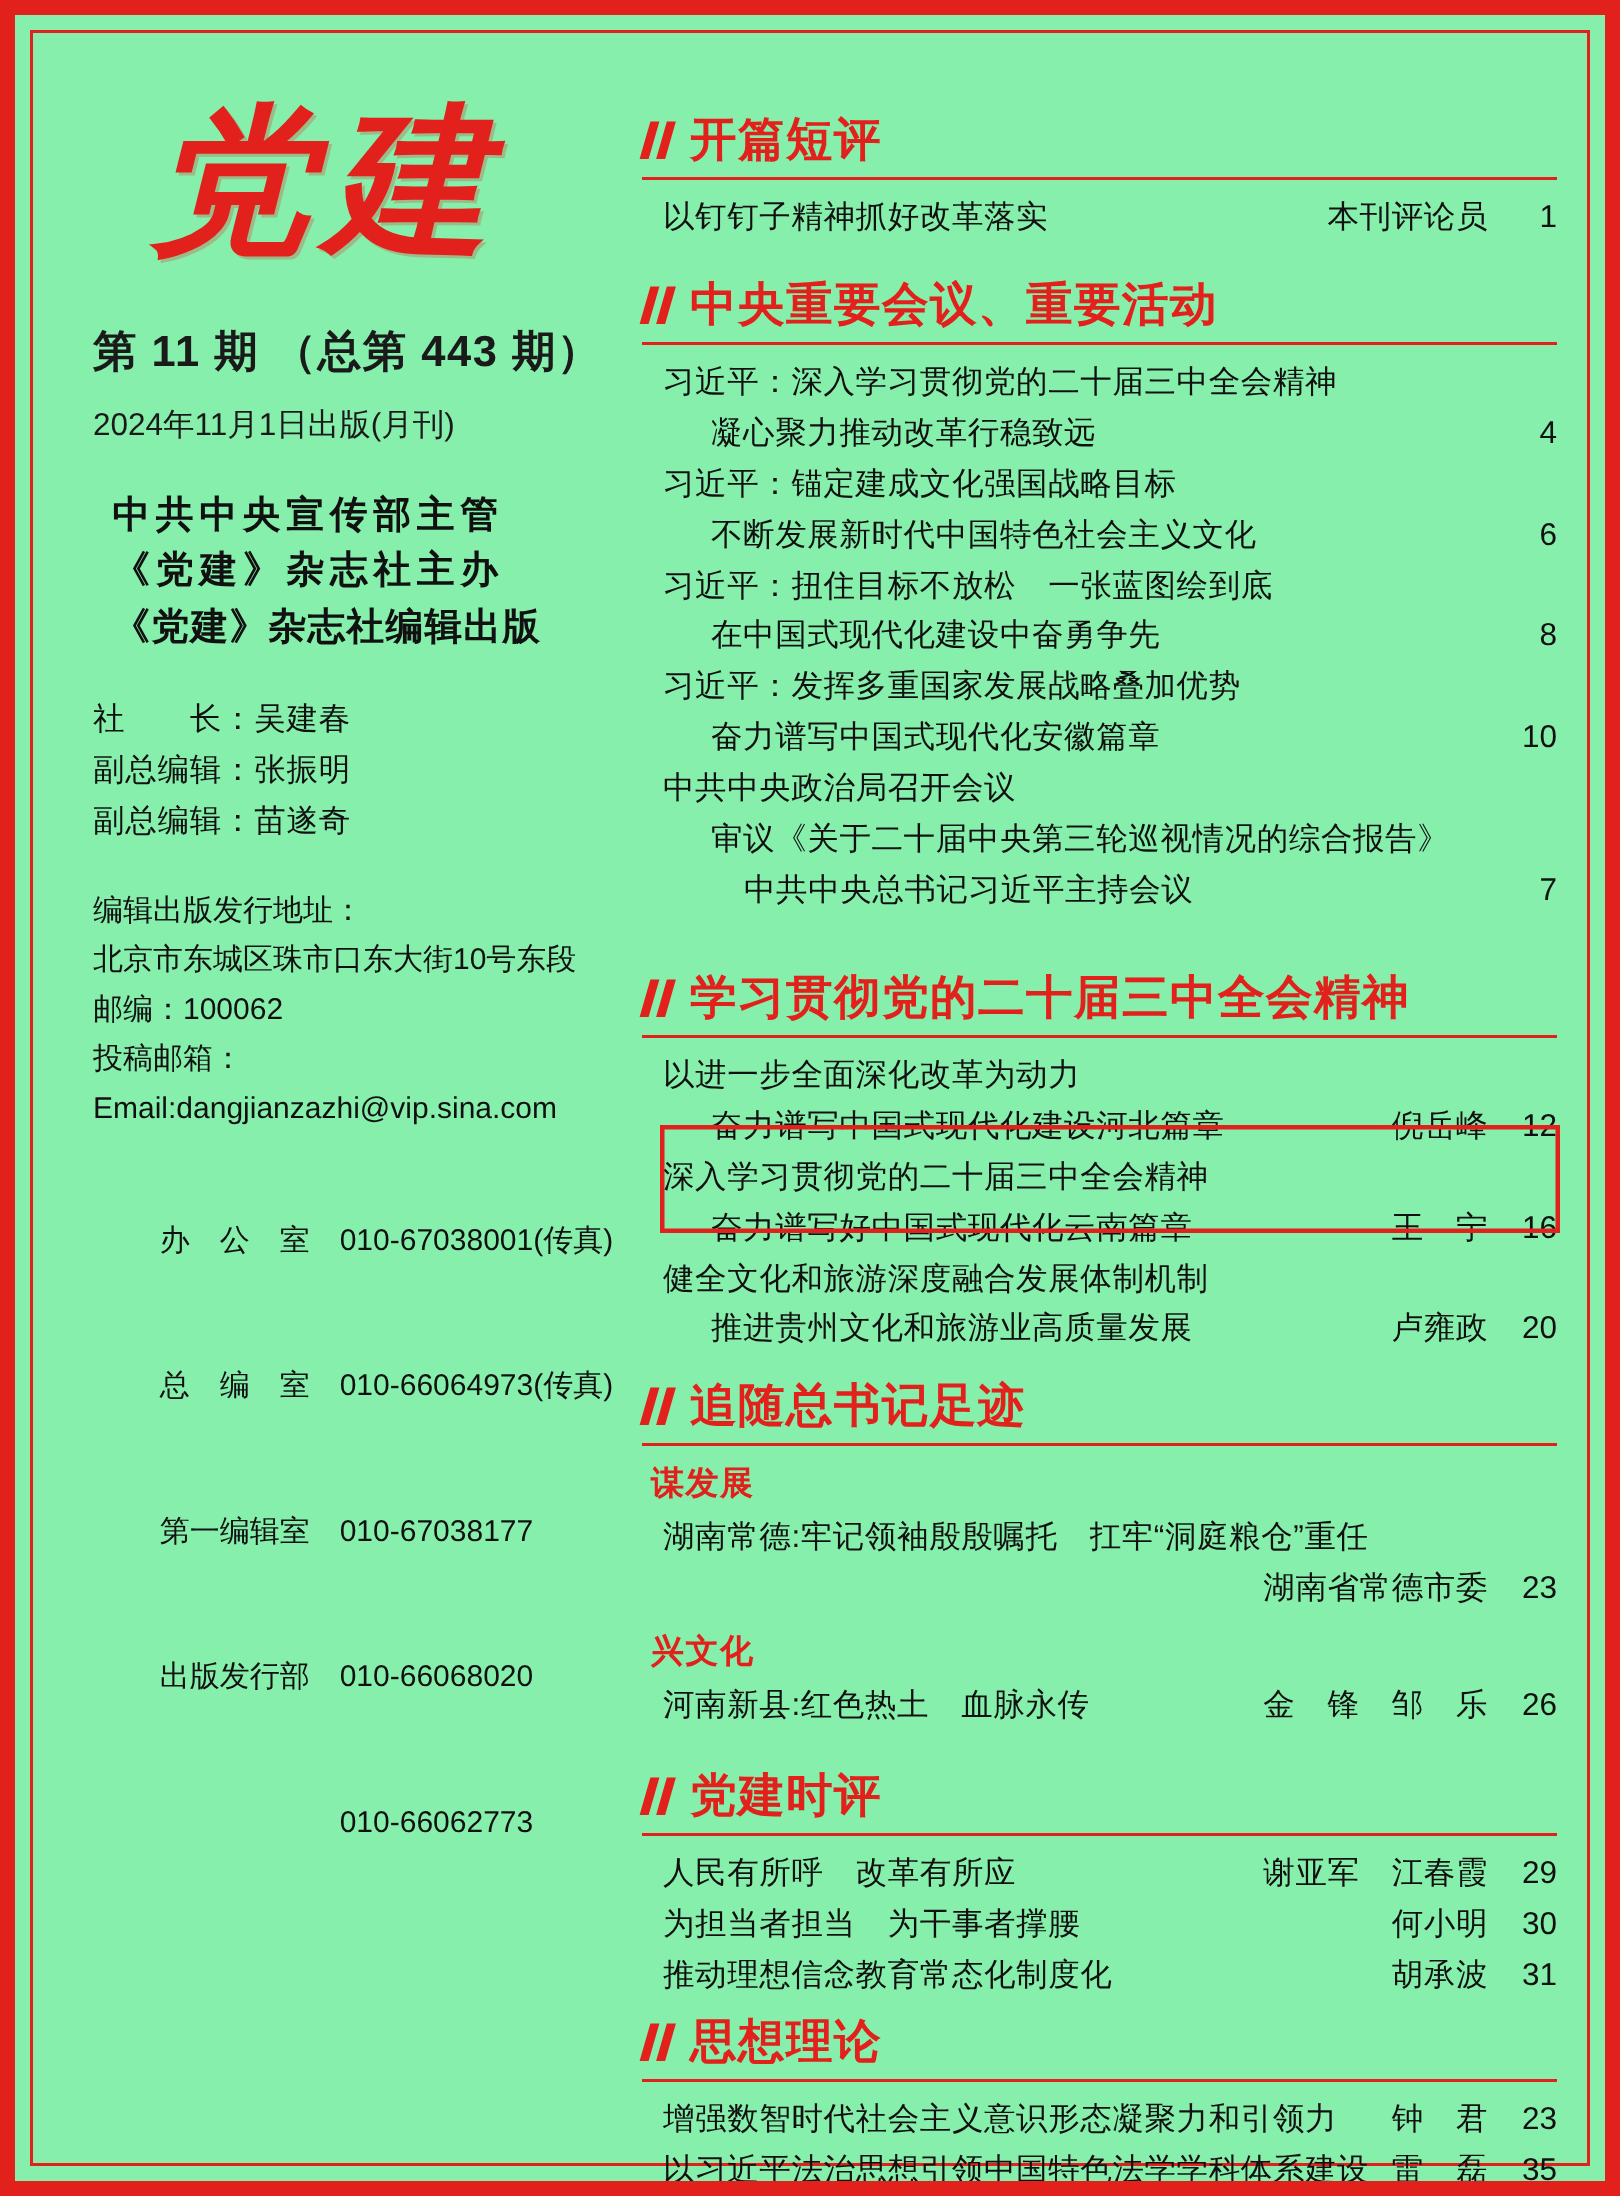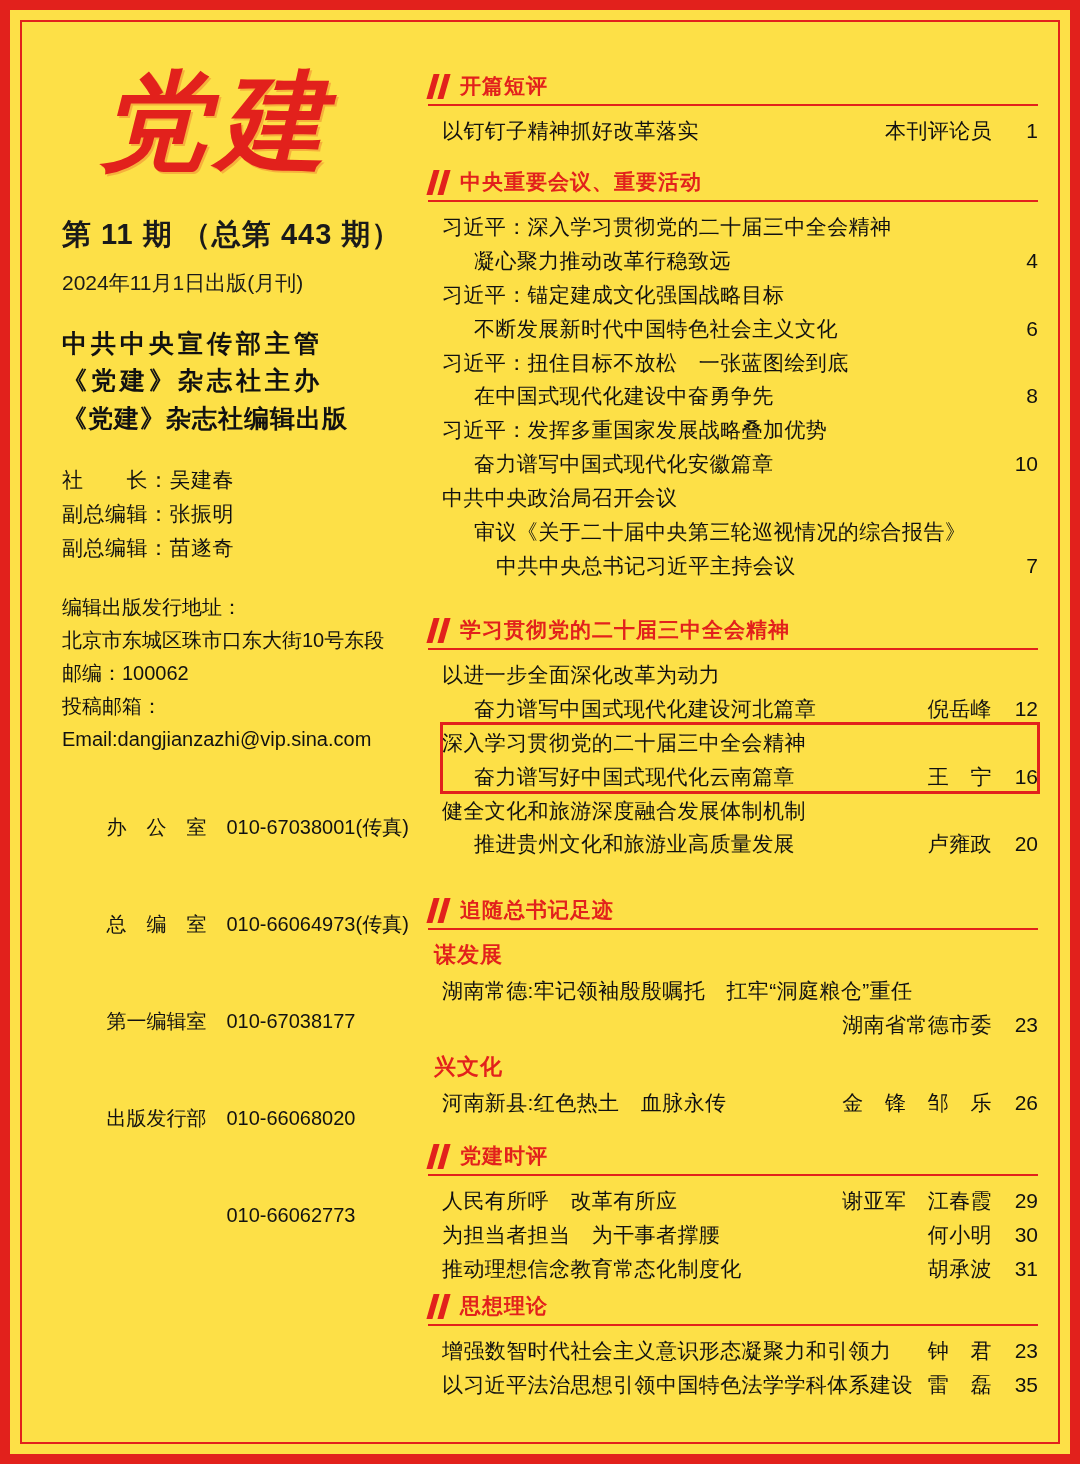--- a/index.html
+++ b/index.html
@@ -7,21 +7,21 @@
     padding: 0;
     background: #ffffff;
   }
   body {
     font-family: "Liberation Sans", sans-serif;
   }
   #page {
     position: relative;
     width: 1080px;
     height: 1464px;
-    background: #fde047;
+    background: #86efac;
     box-sizing: border-box;
     border: 10px solid #e2211c;
     overflow: hidden;
   }
   #inner {
     position: absolute;
     top: 10px;
     left: 10px;
     right: 10px;
     bottom: 10px;
@@ -66,21 +66,21 @@
   }
   .issue-date {
     margin-top: 14px;
     margin-left: 30px;
     font-size: 21px;
     color: #1a1a1a;
     letter-spacing: 0px;
   }
   .org-block {
     margin-top: 28px;
-    margin-left: 30px;
+    margin-left: 43px;
     font-family: Liberation Serif, serif;
   }
   .org-line {
     font-size: 25px;
     font-weight: bold;
     color: #111;
     line-height: 1.5;
     letter-spacing: 1px;
   }
   .org-line.spread {
@@ -156,21 +156,21 @@
     position: absolute;
     top: 1px;
     width: 6px;
     height: 25px;
     background: #e2211c;
     transform: skewX(-16deg);
   }
   .sec-mark::before { left: 2px; }
   .sec-mark::after  { left: 13px; }
   .sec-title {
-    font-size: 21px;
+    font-size: 31px;
     font-weight: bold;
     color: #e2211c;
     letter-spacing: 1px;
   }
   .sub-head {
     font-size: 22px;
     font-weight: bold;
     color: #e2211c;
     margin: 10px 0 4px 6px;
     letter-spacing: 1px;
@@ -365,21 +365,21 @@
         <span class="page"></span>
       </div>
       <div class="entry">
         <span class="title indent1">推进贵州文化和旅游业高质量发展</span>
         <span class="author">卢雍政</span>
         <span class="page">20</span>
       </div>
       <div class="highlight-box" style="top:106px; height:72px;"></div>
     </div>
 
-    <div class="sec" style="margin-top:35px">
+    <div class="sec" style="margin-top:13px">
       <div class="sec-head">
         <span class="sec-mark"></span>
         <span class="sec-title">追随总书记足迹</span>
       </div>
       <div class="sub-head">谋发展</div>
       <div class="entry">
         <span class="title">湖南常德:牢记领袖殷殷嘱托　扛牢“洞庭粮仓”重任</span>
         <span class="page"></span>
       </div>
       <div class="entry">

